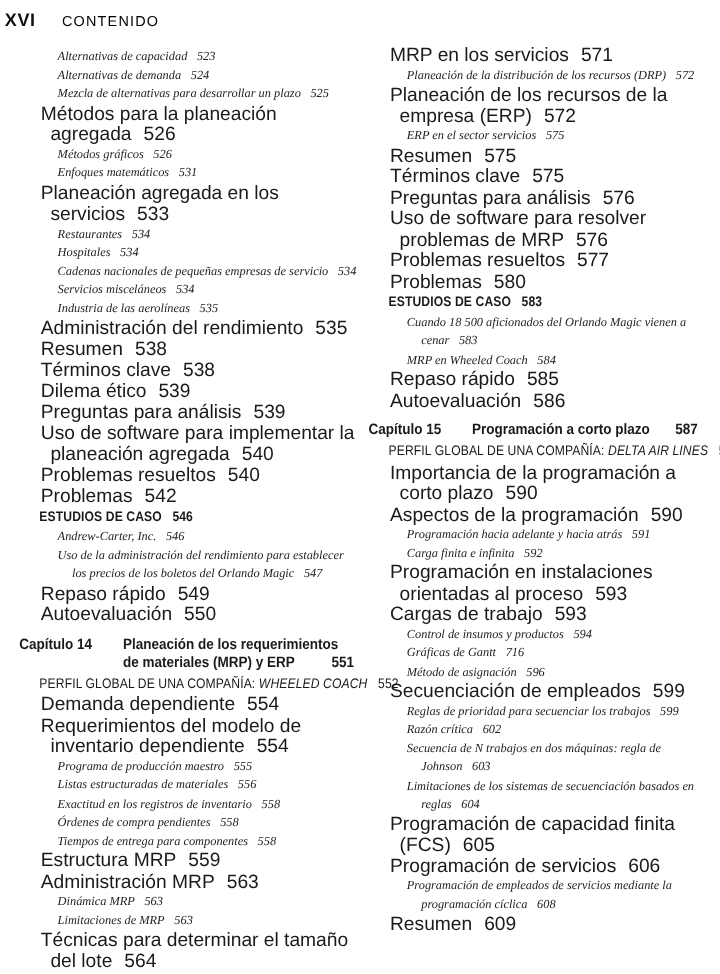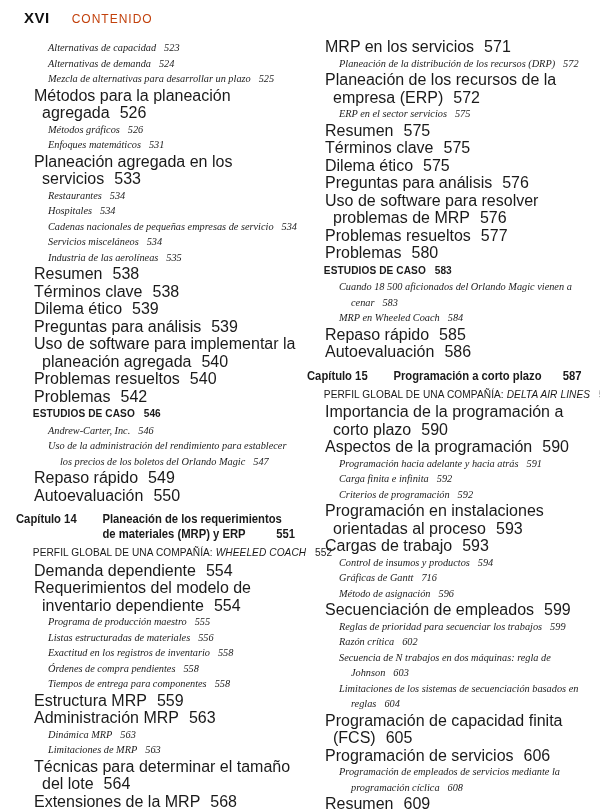--- a/index.html
+++ b/index.html
@@ -1,22 +1,22 @@
 <!DOCTYPE html>
 <html><head>
 <meta charset="utf-8">
 <style>
   html, body { margin: 0; padding: 0; }
   body {
     width: 600px; height: 812px; background: #ffffff; color: #1a1a1a;
     font-family: "Liberation Sans", sans-serif; position: relative; overflow: hidden;
   }
-  .header { position: absolute; left: 24px; top: 9px; height: 20px; display: flex; align-items: baseline; }
+  .header { position: absolute; left: 4px; top: 9px; height: 20px; display: flex; align-items: baseline; }
   .header .pnum { font-weight: bold; font-size: 15px; letter-spacing: 0.5px; color: #111; }
-  .header .htitle { font-size: 12px; letter-spacing: 1px; margin-left: 22px; color: #c2410c; }
+  .header .htitle { font-size: 12px; letter-spacing: 1px; margin-left: 22px; color: #000000; }
   .col { position: absolute; top: 40px; }
   .col.left { left: 16px; width: 282px; }
   .col.right { left: 307px; width: 280px; top: 38px; }
   .e { position: relative; }
   .e.l1 { font-size: 16px; line-height: 17.5px; padding-left: 18px; text-indent: -8px; margin-left: 8px; }
   .e.l2 { font-size: 10.3px; font-style: italic; line-height: 15.5px; padding-left: 44px; text-indent: -12px; margin-left: 0; color: #222; }
   .e.l2 { padding-left: 44px; font-family: Liberation Serif, serif; }
   .e.upper { font-size: 11.5px; font-family: "Liberation Sans", sans-serif; transform: scaleX(0.88); transform-origin: left; white-space: nowrap; font-weight: normal; letter-spacing: 0.1px; }
   .e.upper.bold { font-weight: bold; }
   .e .pg { margin-left: 10px; }
@@ -46,20 +46,21 @@
       <div class="e l2"><span>Mezcla de alternativas para desarrollar un plazo</span><span class="pg">525</span></div>
       <div class="e l1"><span>Métodos para la planeación agregada</span><span class="pg">526</span></div>
       <div class="e l2"><span>Métodos gráficos</span><span class="pg">526</span></div>
       <div class="e l2"><span>Enfoques matemáticos</span><span class="pg">531</span></div>
       <div class="e l1"><span>Planeación agregada en los servicios</span><span class="pg">533</span></div>
       <div class="e l2"><span>Restaurantes</span><span class="pg">534</span></div>
       <div class="e l2"><span>Hospitales</span><span class="pg">534</span></div>
       <div class="e l2"><span>Cadenas nacionales de pequeñas empresas de servicio</span><span class="pg">534</span></div>
       <div class="e l2"><span>Servicios misceláneos</span><span class="pg">534</span></div>
       <div class="e l2"><span>Industria de las aerolíneas</span><span class="pg">535</span></div>
+      <div class="e l1"><span>Administración del rendimiento</span><span class="pg">535</span></div>
       <div class="e l1"><span>Resumen</span><span class="pg">538</span></div>
       <div class="e l1"><span>Términos clave</span><span class="pg">538</span></div>
       <div class="e l1"><span>Dilema ético</span><span class="pg">539</span></div>
       <div class="e l1"><span>Preguntas para análisis</span><span class="pg">539</span></div>
       <div class="e l1"><span>Uso de software para implementar la planeación agregada</span><span class="pg">540</span></div>
       <div class="e l1"><span>Problemas resueltos</span><span class="pg">540</span></div>
       <div class="e l1"><span>Problemas</span><span class="pg">542</span></div>
       <div class="e l1 upper bold"><span>ESTUDIOS DE CASO</span><span class="pg">546</span></div>
       <div class="e l2"><span>Andrew-Carter, Inc.</span><span class="pg">546</span></div>
       <div class="e l2"><span>Uso de la administración del rendimiento para establecer los precios de los boletos del Orlando Magic</span><span class="pg">547</span></div>
@@ -90,21 +91,20 @@
 </div>
 
 <div class="col right">
   <div id="right-list">
       <div class="e l1"><span>MRP en los servicios</span><span class="pg">571</span></div>
       <div class="e l2"><span>Planeación de la distribución de los recursos (DRP)</span><span class="pg">572</span></div>
       <div class="e l1"><span>Planeación de los recursos de la empresa (ERP)</span><span class="pg">572</span></div>
       <div class="e l2"><span>ERP en el sector servicios</span><span class="pg">575</span></div>
       <div class="e l1"><span>Resumen</span><span class="pg">575</span></div>
       <div class="e l1"><span>Términos clave</span><span class="pg">575</span></div>
-      <div class="e l1"><span>Dilema ético</span><span class="pg">575</span></div>
       <div class="e l1"><span>Preguntas para análisis</span><span class="pg">576</span></div>
       <div class="e l1"><span>Uso de software para resolver problemas de MRP</span><span class="pg">576</span></div>
       <div class="e l1"><span>Problemas resueltos</span><span class="pg">577</span></div>
       <div class="e l1"><span>Problemas</span><span class="pg">580</span></div>
       <div class="e l1 upper bold"><span>ESTUDIOS DE CASO</span><span class="pg">583</span></div>
       <div class="e l2"><span>Cuando 18 500 aficionados del Orlando Magic vienen a cenar</span><span class="pg">583</span></div>
       <div class="e l2"><span>MRP en Wheeled Coach</span><span class="pg">584</span></div>
       <div class="e l1"><span>Repaso rápido</span><span class="pg">585</span></div>
       <div class="e l1"><span>Autoevaluación</span><span class="pg">586</span></div>
     </div>
@@ -112,21 +112,20 @@
     <span class="clabel">Capítulo 15</span>
     <span class="ctitle">Programación a corto plazo</span>
     <span class="cpage">587</span>
   </div>
   <div id="ch15-list">
       <div class="e l1 upper"><span>PERFIL GLOBAL DE UNA COMPAÑÍA:</span> <span class="ital">DELTA AIR LINES</span><span class="pg">588</span></div>
       <div class="e l1"><span>Importancia de la programación a corto plazo</span><span class="pg">590</span></div>
       <div class="e l1"><span>Aspectos de la programación</span><span class="pg">590</span></div>
       <div class="e l2"><span>Programación hacia adelante y hacia atrás</span><span class="pg">591</span></div>
       <div class="e l2"><span>Carga finita e infinita</span><span class="pg">592</span></div>
-      <div class="e l2"><span>Criterios de programación</span><span class="pg">592</span></div>
       <div class="e l1"><span>Programación en instalaciones orientadas al proceso</span><span class="pg">593</span></div>
       <div class="e l1"><span>Cargas de trabajo</span><span class="pg">593</span></div>
       <div class="e l2"><span>Control de insumos y productos</span><span class="pg">594</span></div>
       <div class="e l2"><span>Gráficas de Gantt</span><span class="pg">716</span></div>
       <div class="e l2"><span>Método de asignación</span><span class="pg">596</span></div>
       <div class="e l1"><span>Secuenciación de empleados</span><span class="pg">599</span></div>
       <div class="e l2"><span>Reglas de prioridad para secuenciar los trabajos</span><span class="pg">599</span></div>
       <div class="e l2"><span>Razón crítica</span><span class="pg">602</span></div>
       <div class="e l2"><span>Secuencia de N trabajos en dos máquinas: regla de Johnson</span><span class="pg">603</span></div>
       <div class="e l2"><span>Limitaciones de los sistemas de secuenciación basados en reglas</span><span class="pg">604</span></div>

